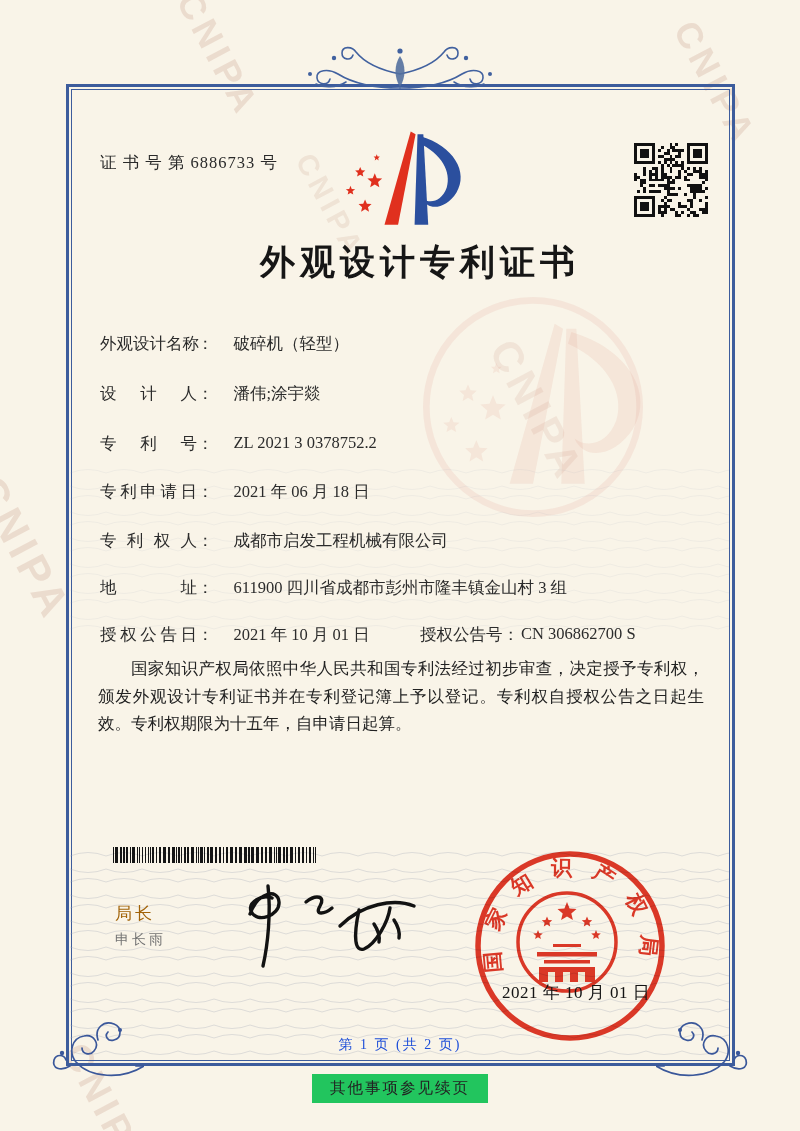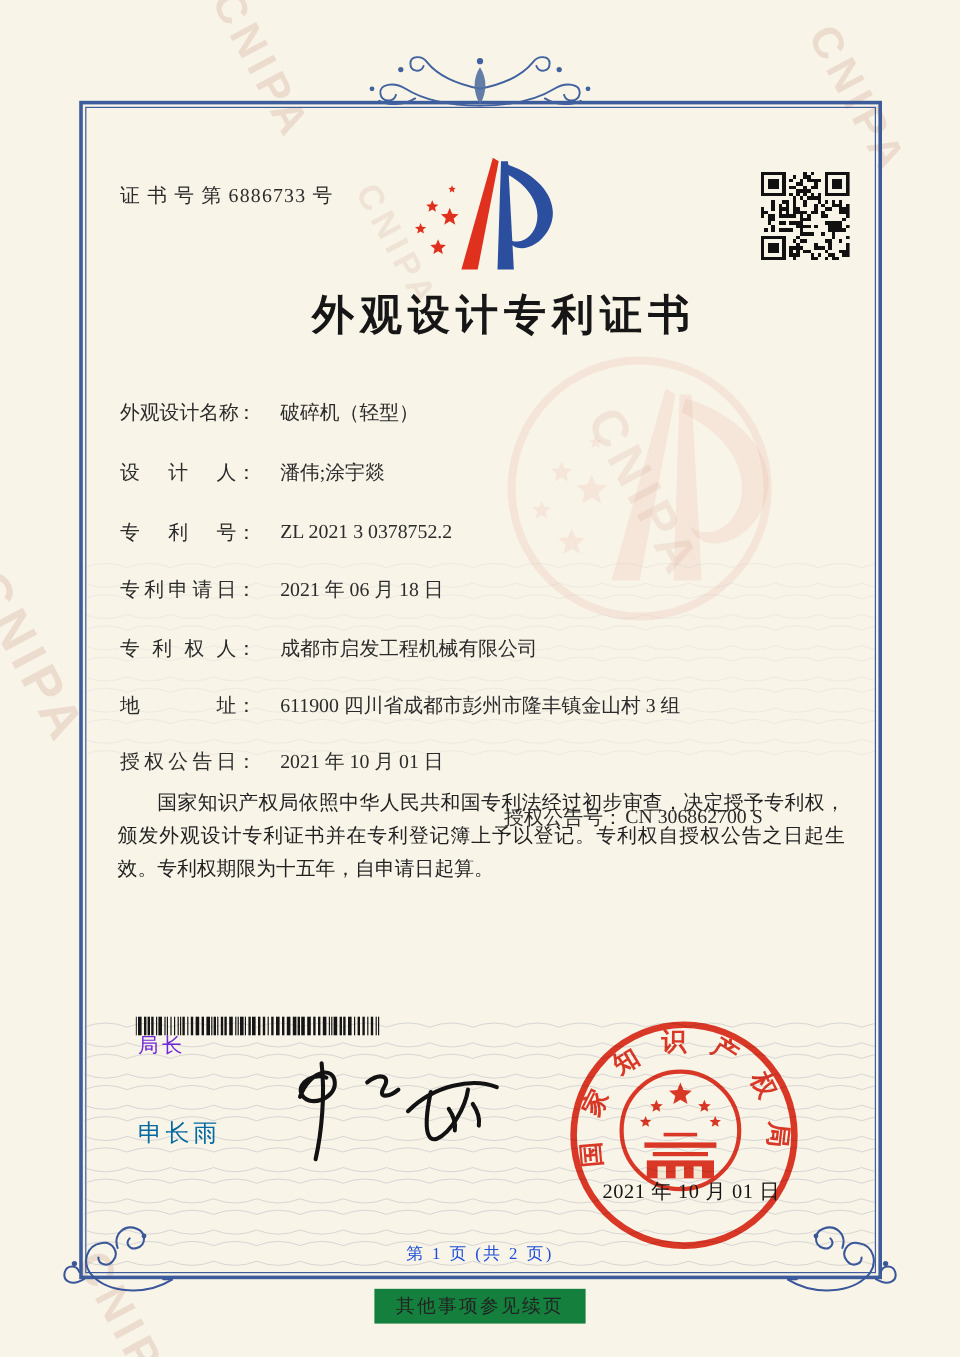--- a/index.html
+++ b/index.html
@@ -22,37 +22,37 @@
   #cert-no{left:100px;top:136px;font-size:16.5px;letter-spacing:1px;color:#2a2a2a;margin-top:16px;}
   #qr{left:634px;top:143px;}
   #logo{left:333px;top:126px;}
   #title{left:0;top:239px;width:800px;text-align:center;font-size:35px;font-weight:700;
          letter-spacing:5px;color:#161616;margin-left:20px;}
 
   .frow{position:absolute;left:100px;width:630px;font-size:16.5px;display:flex;z-index:2;color:#2b2b2b;}
   .jlabel{display:inline-flex;flex:0 0 113px;}
   .jchars{display:inline-flex;justify-content:space-between;width:97px;}
   .fval{white-space:nowrap;margin-left:20px;}
-  #grant-row .abs2{position:absolute;white-space:nowrap;margin-top:47px;}
+  #grant-row .abs2{position:absolute;white-space:nowrap;}
 
   #body-text{left:98px;top:655px;width:606px;font-size:16.5px;line-height:27.5px;
              text-align:justify;color:#222;}
   #body-text p{margin:0;text-indent:2em;}
 
   #barcode{left:113px;top:847px;}
-  #officer-title{left:115px;top:860px;font-size:17px;letter-spacing:3px;color:#6d28d9;}
-  #officer-name{left:115px;top:931px;font-size:20px;letter-spacing:3px;color:#0369a1;}
+  #officer-title{left:115px;top:902px;font-size:17px;letter-spacing:3px;color:#a16207;}
+  #officer-name{left:115px;top:931px;font-size:14px;letter-spacing:3px;color:#737373;}
   #signature{left:228px;top:876px;z-index:3;}
 
   #seal{left:465px;top:838px;z-index:3;mix-blend-mode:multiply;opacity:.95;}
   #seal-date{left:502px;top:981px;font-size:17px;letter-spacing:.5px;color:#141414;z-index:4;}
 
   #page-num{left:0;top:1036px;width:800px;text-align:center;font-size:14px;letter-spacing:2px;color:#1d4ed8;}
   #foot-note{left:0;top:1074px;width:800px;text-align:center;z-index:2;}
-  #foot-note span{display:inline-block;background:#15803d;padding:4px 18px;font-size:15.5px;
+  #foot-note span{display:inline-block;background:#22c55e;padding:4px 18px;font-size:15.5px;
                   letter-spacing:2px;color:#222;}
   svg{display:block;}
 </style>
 </head>
 <body>
 
 <div id="page">
 
   <div class="wm" style="left:205px;top:-15px;font-size:36px;">CNIPA</div>
   <div class="wm" style="left:318px;top:148px;font-size:29px;color:rgba(196,152,130,0.18);">CNIPA</div>

